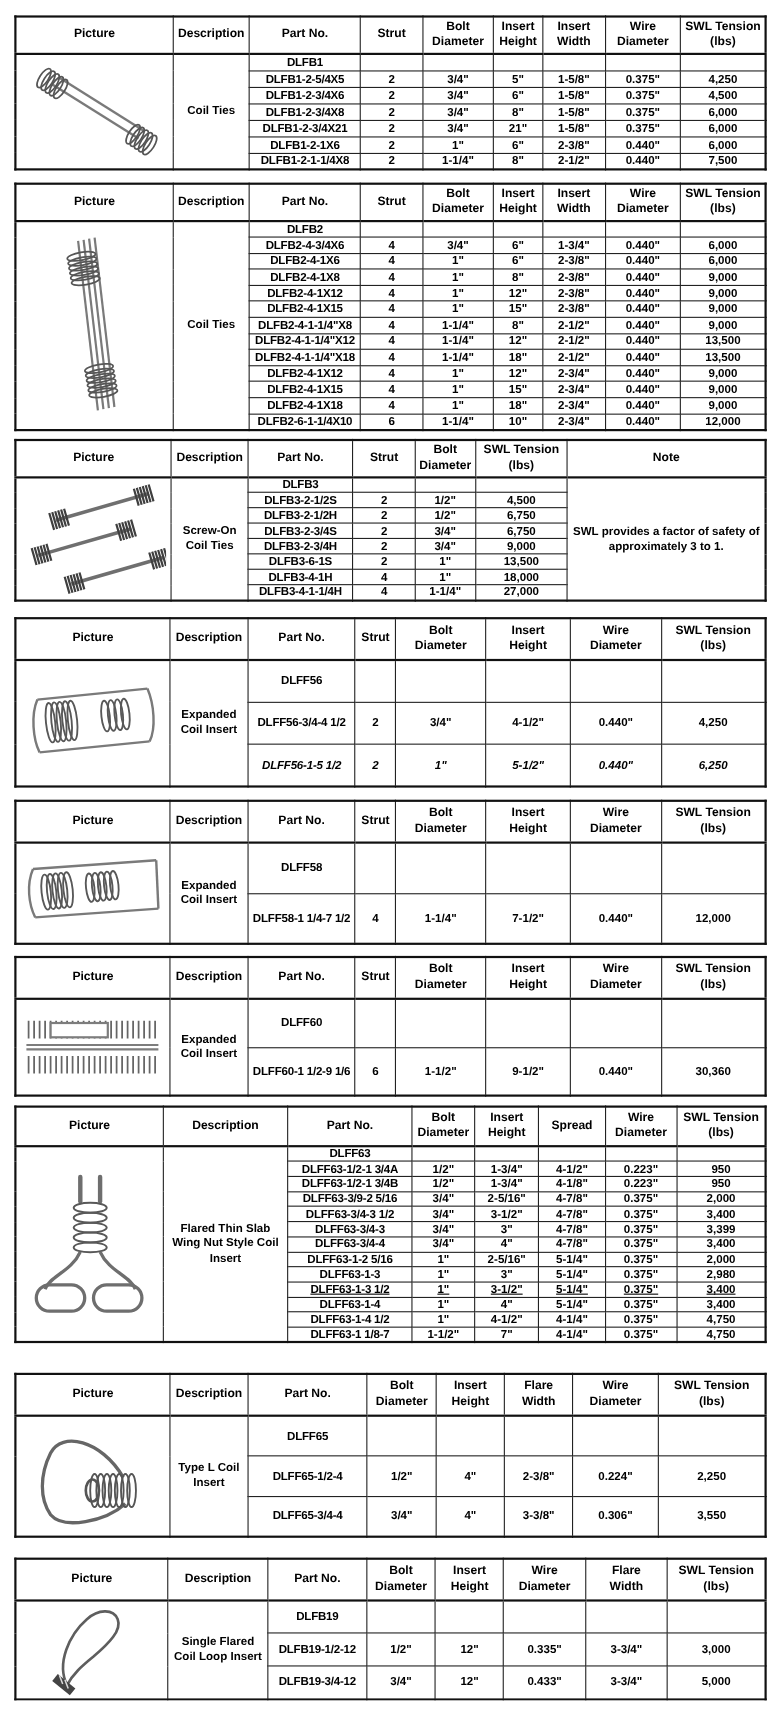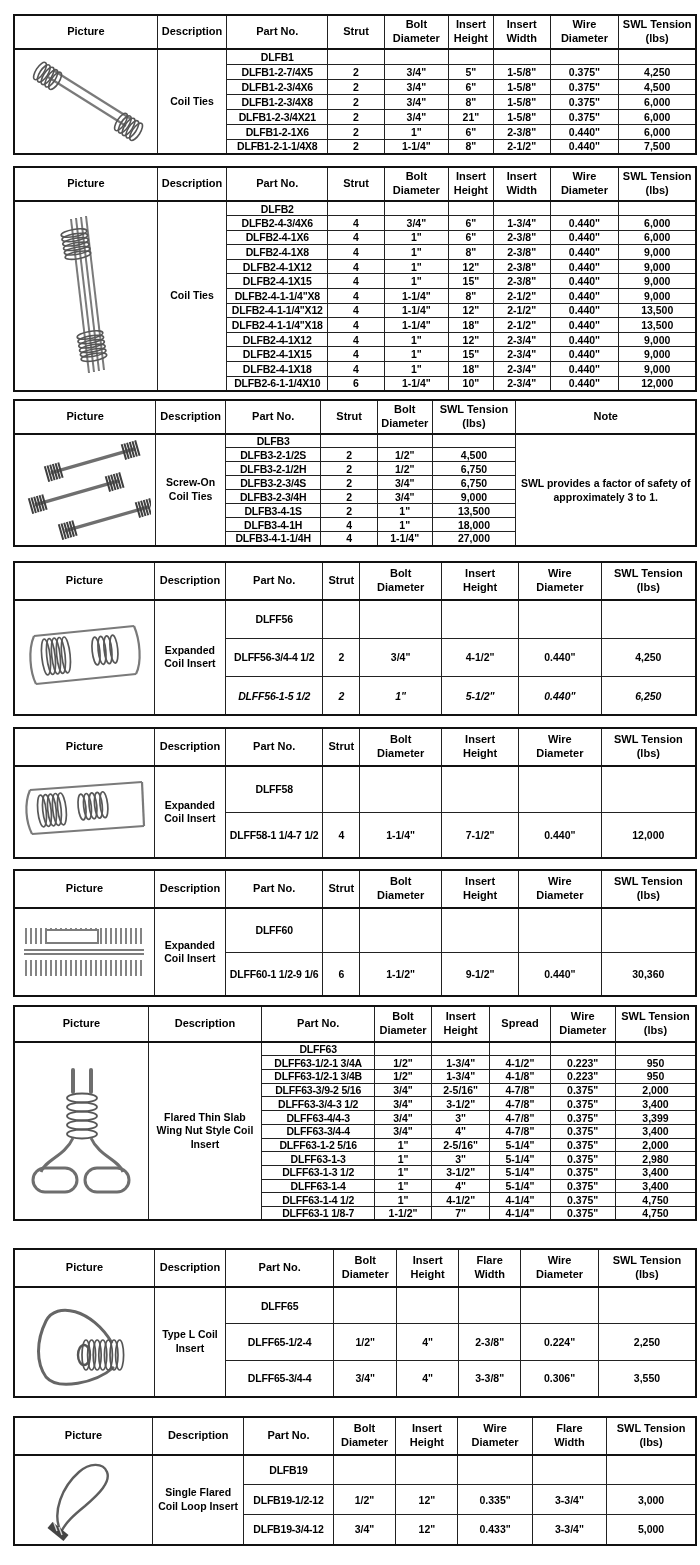--- a/index.html
+++ b/index.html
@@ -89,21 +89,21 @@
             <td class="desc" rowspan="7">Coil Ties</td>
             <td class="partno">DLFB1</td>
             <td class="val"></td>
             <td class="val"></td>
             <td class="val"></td>
             <td class="val"></td>
             <td class="val"></td>
             <td class="val"></td>
           </tr>
           <tr style="height: 15px;">
-            <td class="partno">DLFB1-2-7/4X5</td>
+            <td class="partno">DLFB1-2-5/4X5</td>
             <td class="val">2</td>
             <td class="val">3/4"</td>
             <td class="val">5"</td>
             <td class="val">1-5/8"</td>
             <td class="val">0.375"</td>
             <td class="val">4,250</td>
           </tr>
           <tr style="height: 15px;">
             <td class="partno">DLFB1-2-3/4X6</td>
             <td class="val">2</td>
@@ -403,21 +403,21 @@
             <td class="val">3/4"</td>
             <td class="val">6,750</td>
           </tr>
           <tr style="height: 14px;">
             <td class="partno">DLFB3-2-3/4H</td>
             <td class="val">2</td>
             <td class="val">3/4"</td>
             <td class="val">9,000</td>
           </tr>
           <tr style="height: 14px;">
-            <td class="partno">DLFB3-4-1S</td>
+            <td class="partno">DLFB3-6-1S</td>
             <td class="val">2</td>
             <td class="val">1"</td>
             <td class="val">13,500</td>
           </tr>
           <tr style="height: 14px;">
             <td class="partno">DLFB3-4-1H</td>
             <td class="val">4</td>
             <td class="val">1"</td>
             <td class="val">18,000</td>
           </tr>
@@ -732,21 +732,21 @@
           </tr>
           <tr style="height: 13.7px;">
             <td class="partno">DLFF63-3/4-3 1/2</td>
             <td class="val">3/4"</td>
             <td class="val">3-1/2"</td>
             <td class="val">4-7/8"</td>
             <td class="val">0.375"</td>
             <td class="val">3,400</td>
           </tr>
           <tr style="height: 13.7px;">
-            <td class="partno">DLFF63-4/4-3</td>
+            <td class="partno">DLFF63-3/4-3</td>
             <td class="val">3/4"</td>
             <td class="val">3"</td>
             <td class="val">4-7/8"</td>
             <td class="val">0.375"</td>
             <td class="val">3,399</td>
           </tr>
           <tr style="height: 13.7px;">
             <td class="partno">DLFF63-3/4-4</td>
             <td class="val">3/4"</td>
             <td class="val">4"</td>
@@ -763,21 +763,21 @@
             <td class="val">2,000</td>
           </tr>
           <tr style="height: 13.7px;">
             <td class="partno">DLFF63-1-3</td>
             <td class="val">1"</td>
             <td class="val">3"</td>
             <td class="val">5-1/4"</td>
             <td class="val">0.375"</td>
             <td class="val">2,980</td>
           </tr>
-          <tr style="height: 13.7px;">
+          <tr style="height: 13.7px; text-decoration: underline;">
             <td class="partno">DLFF63-1-3 1/2</td>
             <td class="val">1"</td>
             <td class="val">3-1/2"</td>
             <td class="val">5-1/4"</td>
             <td class="val">0.375"</td>
             <td class="val">3,400</td>
           </tr>
           <tr style="height: 13.7px;">
             <td class="partno">DLFF63-1-4</td>
             <td class="val">1"</td>

